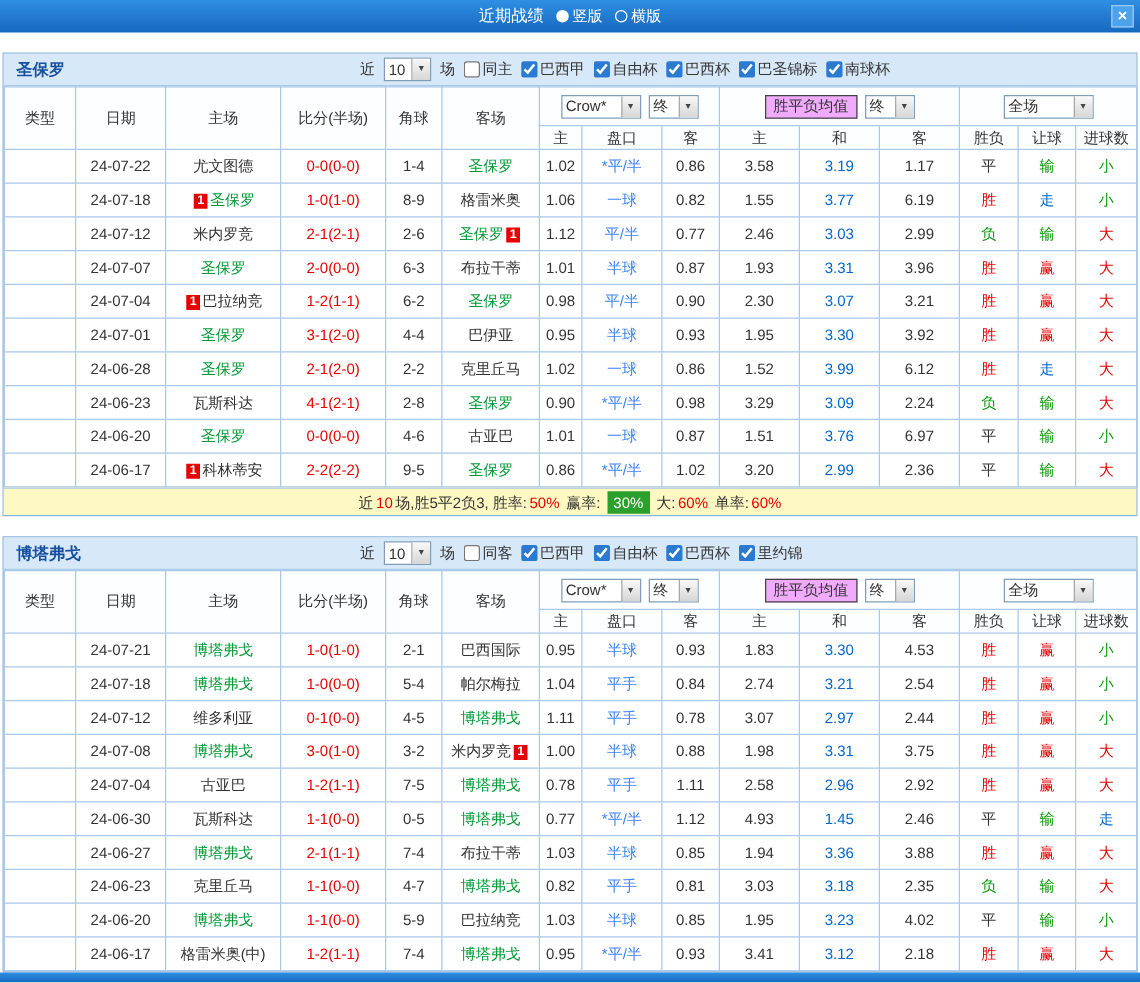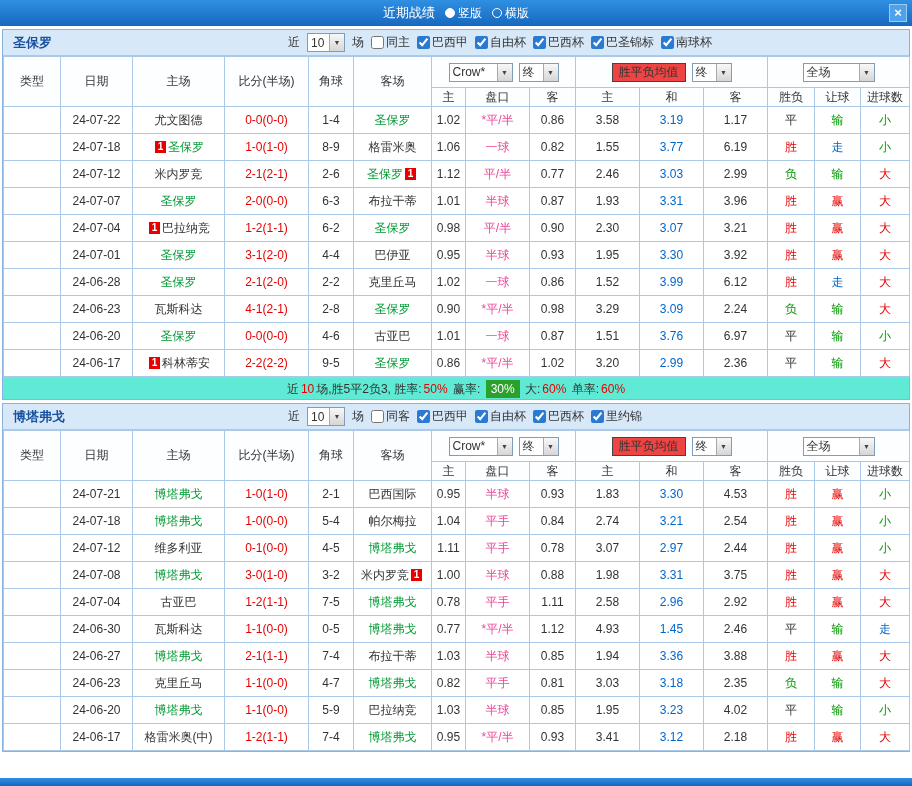--- a/index.html
+++ b/index.html
@@ -20,21 +20,21 @@
     display:inline-block; width:10px; height:10px; border:1px solid #fff;
     border-radius:50%; margin:0 3px 0 10px; vertical-align:-1px; background:transparent;
   }
   .radio.selected { background:#fff; }
   .close-btn {
     position:absolute; right:5px; top:4px; width:18px; height:18px;
     background:#4da2ec; border:1px solid #9ccaf2; color:#fff;
     text-align:center; line-height:15px; font-size:13px; font-weight:bold; cursor:pointer;
   }
   
-  .section { margin:3px 2px 0 2px; border:1px solid #8ab4dc; }
+  .section { margin:16px 2px 0 2px; border:1px solid #8ab4dc; }
   .section-head {
     height:26px; background:#d7e8f8; border-bottom:1px solid #a9cbea;
     display:flex; align-items:center;
   }
   .team-name { flex:0 0 285px; padding-left:10px; color:#17509e; font-weight:bold; font-size:13px; }
   .filters { display:flex; align-items:center; gap:7px; }
   .filters label { display:inline-flex; align-items:center; cursor:pointer; }
   input[type=checkbox]{ width:13px; height:13px; margin:0 2px 0 0; accent-color:#2a7ad2; }
   
   .sel {
@@ -45,50 +45,50 @@
   .sel .arr {
     width:15px; height:17px; margin-left:3px;
     background:linear-gradient(#f8f8f8,#d6d6d6); border-left:1px solid #a9a9a9;
     font-size:7px; color:#444; display:flex; align-items:center; justify-content:center;
   }
   .sel.count { width:38px; }
   .sel.bookmaker { width:64px; }
   .sel.final { width:40px; }
   .sel.scope { width:72px; }
   .avg-box {
-    display:inline-block; border:1px solid #444; background:#ef4444; height:19px;
+    display:inline-block; border:1px solid #444; background:#f0abfc; height:19px;
     line-height:17px; padding:0 6px; vertical-align:middle; cursor:pointer;
   }
   
   table.matches { width:100%; border-collapse:collapse; table-layout:fixed; }
   .matches th, .matches td {
     border:1px solid #aac8e8; text-align:center; padding:0;
     font-weight:normal; overflow:hidden; white-space:nowrap;
   }
   .matches thead tr.h1 th { height:31px; background:#fdfeff; }
   .matches thead tr.h2 th { height:19px; background:#fdfeff; }
   .matches tbody td { height:27px; background:#fff; }
   td.c-league { background:#a6851f; color:#fff; }
   .t-red { color:#e60000; }
   .t-green { color:#009900; }
   .t-blue { color:#0066cc; }
   .t-dark { color:#333; }
   .c-score { color:#e60000; }
-  .c-line { color:#ec4899; }
+  .c-line { color:#3b82f6; }
   .c-draw { color:#0066cc; }
   .team-focus { color:#009933; }
   .badge {
     display:inline-block; min-width:11px; height:12px; line-height:12px;
     background:#e60000; color:#fff; font-size:10px; font-weight:bold;
     padding:0 1px; margin:0 2px; vertical-align:1px;
   }
   .ctrl-wrap { display:flex; align-items:center; justify-content:center; gap:6px; }
   
   .summary {
-    height:22px; line-height:22px; text-align:center; background:#5eead4;
+    height:22px; line-height:22px; text-align:center; background:#fef9c3;
     border-top:1px solid #aac8e8; font-size:12px;
   }
   .summary span { margin:0 1px; }
   .pct-box { color:#fff; padding:2px 5px; }
   .pct-box.green { background:#2ca02c; }
   .pct-box.red { background:#e60000; }
   
   .bottom-bar {
     position:absolute; left:0; right:0; bottom:0; height:8px;
     background:linear-gradient(#2f8fe2,#1668bf);

